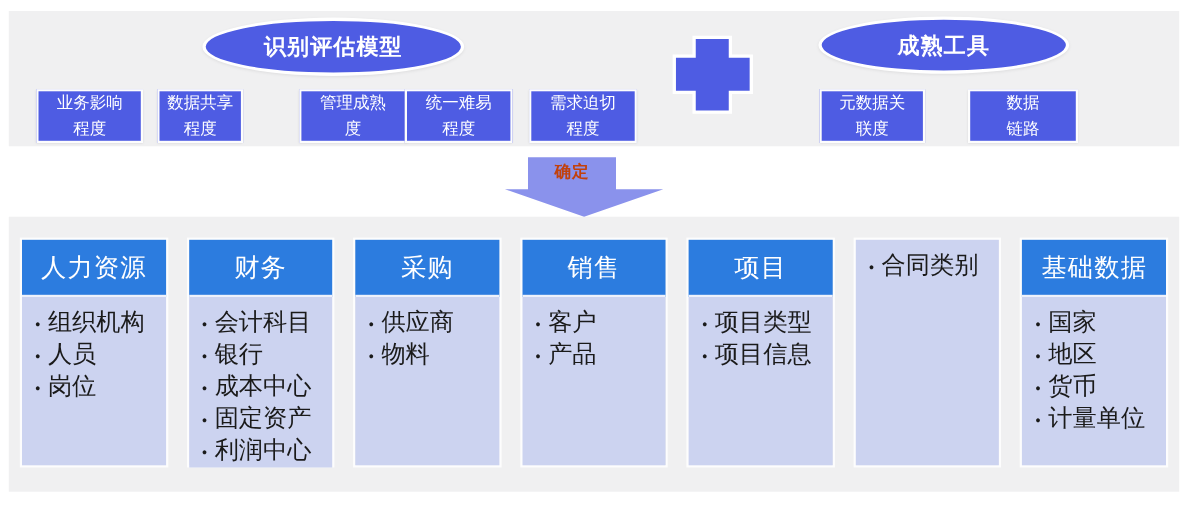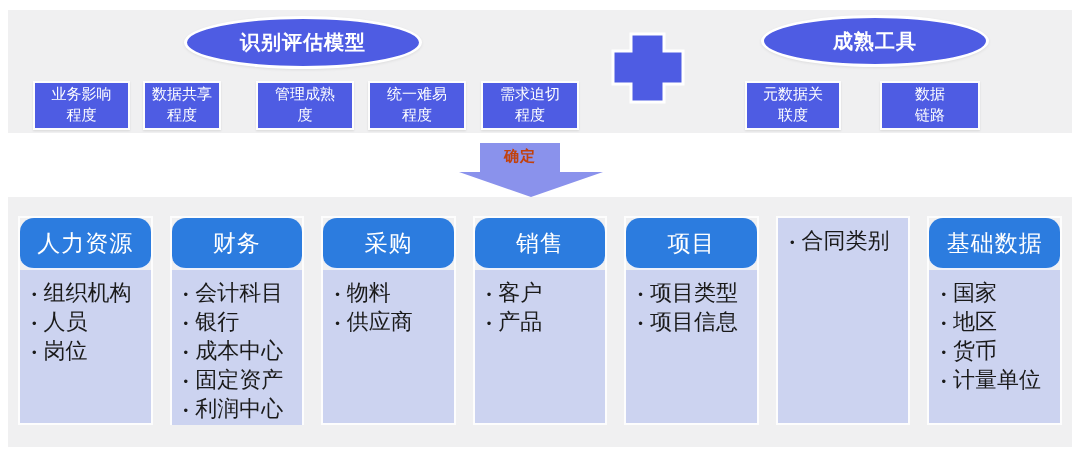--- a/index.html
+++ b/index.html
@@ -23,33 +23,33 @@
     background:#4e5ce3;
     border:3px solid #ffffff;
     border-radius:50%;
     display:flex;align-items:center;justify-content:center;
     color:#ffffff;font-size:20px;font-weight:700;
     letter-spacing:1px;
     box-shadow:0 1px 3px rgba(0,0,0,0.08);
     box-sizing:border-box;
   }
   .ellipse.model{left:184px;top:16px;width:238px;height:53px;}
-  .ellipse.tools{left:761px;top:15px;width:228px;height:52px;}
+  .ellipse.tools{left:744px;top:15px;width:228px;height:52px;}
 
   
   .plus-wrap{position:absolute;left:609px;top:31px;width:78px;height:75px;}
 
   
   .factor{
     position:absolute;top:81px;height:49px;
     background:#4e5ce3;
     border:2px solid #fdfdfd;
     box-shadow:0 1px 2px rgba(0,0,0,0.10);
     color:#ffffff;font-size:15px;line-height:21px;
-    display:flex;flex-direction:column;align-items:center;justify-content:flex-start;
+    display:flex;flex-direction:column;align-items:center;justify-content:space-between;
     text-align:center;box-sizing:border-box;
   }
 
   
   .arrow-svg{position:absolute;left:455px;top:141px;width:150px;height:58px;}
   .arrow-label{
     position:absolute;left:480px;top:147px;width:80px;
     text-align:center;color:#c2410c;font-size:15px;font-weight:700;
     letter-spacing:1px;
   }
@@ -63,21 +63,20 @@
     flex:1;display:flex;flex-direction:column;
     box-shadow:0 0 0 2px rgba(255,255,255,0.85);
   }
   .col-header{
     height:50px;flex:0 0 50px;
     background:#2c7cdf;
     border-bottom:2px solid #eef1fb;
     color:#ffffff;font-size:23px;font-weight:500;
     display:flex;align-items:center;justify-content:center;
     letter-spacing:1px;
-    border-radius:14px;
   }
   .col-body{
     flex:1;background:#ccd3f0;
     padding:10px 4px 0 12px;
     box-sizing:border-box;
   }
   .item{
     font-size:22px;line-height:26px;color:#1a1a1a;
     white-space:nowrap;
   }
@@ -113,21 +112,21 @@
   </div>
 
   <div class="factor" style="left:33px;width:97px">
     <span>业务影响</span>
     <span>程度</span>
   </div>
   <div class="factor" style="left:143px;width:78px">
     <span>数据共享</span>
     <span>程度</span>
   </div>
-  <div class="factor" style="left:256px;width:98px">
+  <div class="factor" style="left:272px;width:98px">
     <span>管理成熟</span>
     <span>度</span>
   </div>
   <div class="factor" style="left:368px;width:98px">
     <span>统一难易</span>
     <span>程度</span>
   </div>
   <div class="factor" style="left:481px;width:98px">
     <span>需求迫切</span>
     <span>程度</span>
@@ -165,22 +164,22 @@
         <div class="item">银行</div>
         <div class="item">成本中心</div>
         <div class="item">固定资产</div>
         <div class="item">利润中心</div>
       </div>
     </div>
 
     <div class="col">
       <div class="col-header">采购</div>
       <div class="col-body">
+        <div class="item">供应商</div>
         <div class="item">物料</div>
-        <div class="item">供应商</div>
       </div>
     </div>
 
     <div class="col">
       <div class="col-header">销售</div>
       <div class="col-body">
         <div class="item">客户</div>
         <div class="item">产品</div>
       </div>
     </div>

